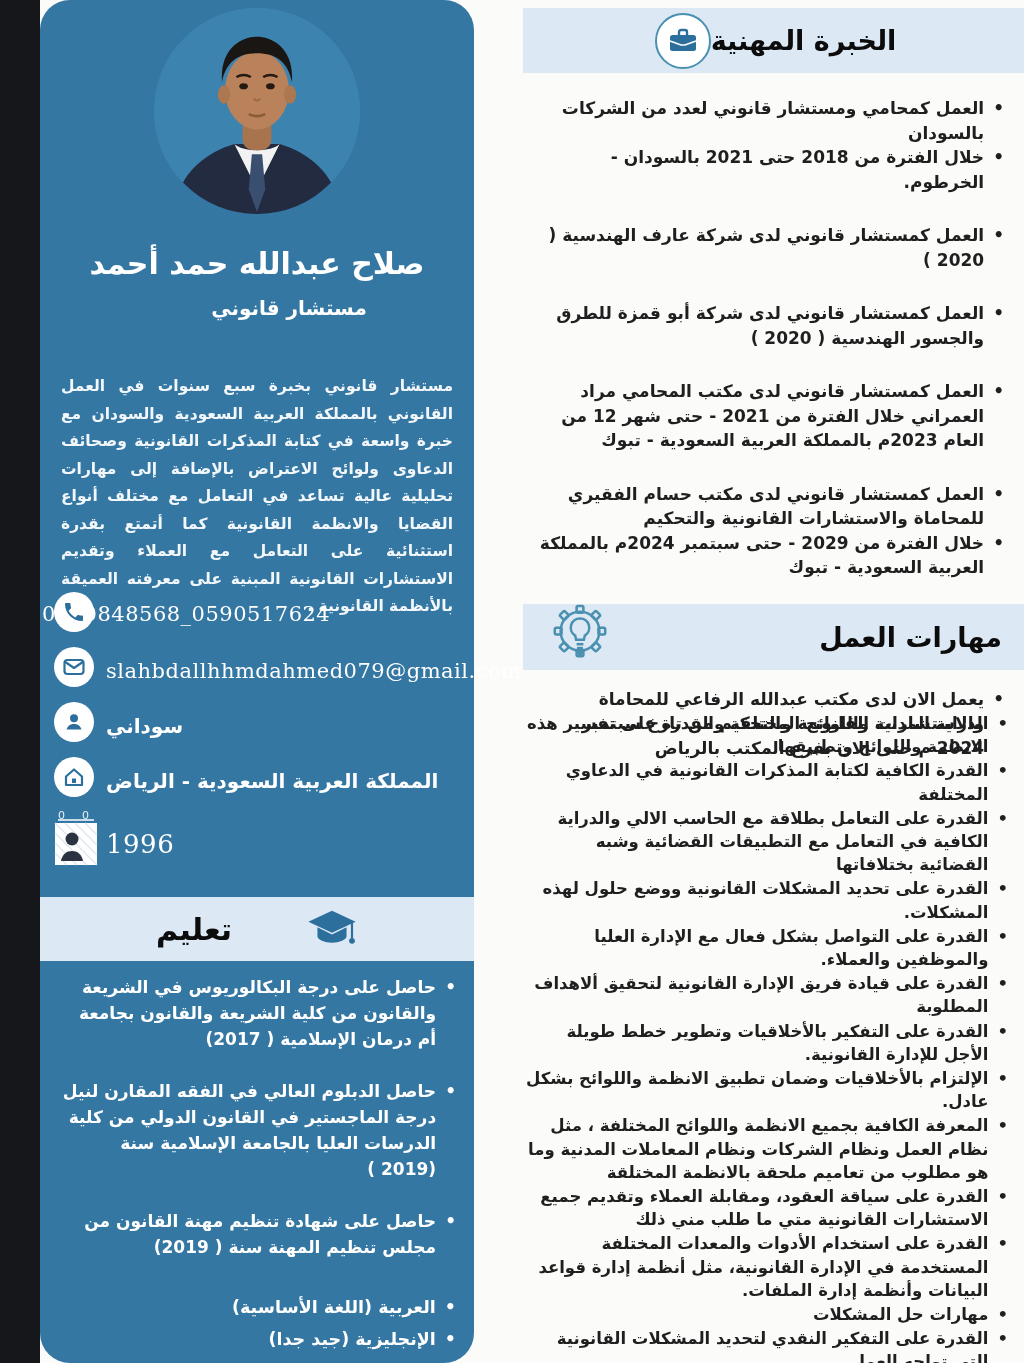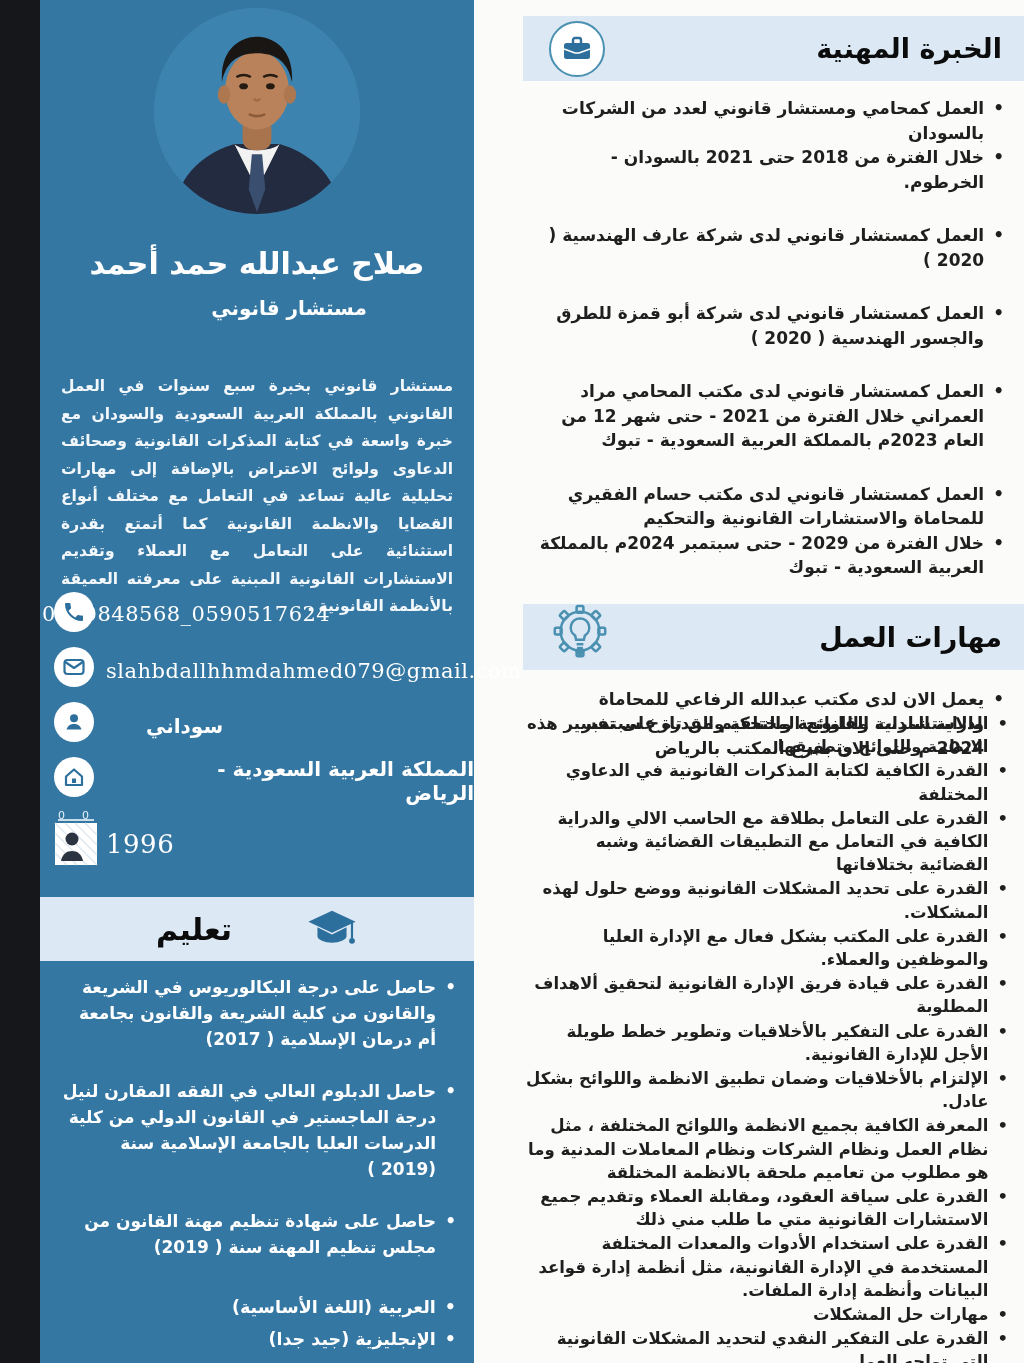--- a/index.html
+++ b/index.html
@@ -11,60 +11,60 @@
     --icon-teal:#4a90b0;
     --main-bg:#fbfbfa;
     --dark-text:#1f1f1f;
   }
   *{margin:0;padding:0;box-sizing:border-box;}
   html,body{background:#e8e8e8;}
   body{font-family:"DejaVu Sans", sans-serif;}
   .page{position:relative;width:1024px;height:1363px;background:var(--main-bg);overflow:hidden;margin:0 auto;}
 
   .edge-strip{position:absolute;left:0;top:0;width:40px;height:100%;background:var(--edge-black);}
-  .sidebar{position:absolute;left:40px;top:0;width:434px;height:100%;background:var(--sidebar-blue);color:#fff;}
+  .sidebar{position:absolute;left:40px;top:0;width:434px;height:100%;background:var(--sidebar-blue);color:#fff;border-radius:30px;}
   .main{position:absolute;left:474px;top:0;width:550px;height:100%;}
 
   
   .avatar{position:absolute;top:8px;left:50%;transform:translateX(-50%);width:206px;height:206px;border-radius:50%;background:var(--photo-blue);overflow:hidden;}
   .avatar svg{display:block;width:100%;height:100%;}
 
   .name{position:absolute;top:246px;left:0;width:100%;text-align:center;font-size:30px;font-weight:700;letter-spacing:.5px;direction:rtl;}
   .role{position:absolute;top:296px;left:0;width:100%;text-align:center;font-size:20px;font-weight:700;direction:rtl;margin-left:32px;}
 
   .about{position:absolute;top:338px;left:21px;width:392px;direction:rtl;text-align:justify;font-size:15.5px;font-weight:600;line-height:27.5px;color:#f2f7fb;margin-top:35px;}
 
   .contacts{position:absolute;top:588px;left:0;width:100%;}
   .contact-row{position:relative;height:55px;padding-left:66px;display:flex;align-items:center;}
   .contact-row .cicon{position:absolute;left:14px;top:4px;width:40px;height:40px;border-radius:50%;background:#fff;display:flex;align-items:center;justify-content:center;z-index:2;}
   .contact-row .cicon svg{width:24px;height:24px;}
   .contact-row.id-row{height:72px;}
   .contact-row.id-row .cicon{background:transparent;border-radius:0;width:48px;height:62px;top:0;left:12px;}
   .contact-row.id-row .cicon svg{width:48px;height:62px;}
   .cval{font-size:20px;font-weight:600;}
   .cval.latin{font-family:"DejaVu Serif", serif;font-weight:400;font-size:21px;letter-spacing:.5px;}
-  .cval.arabic{direction:rtl;font-size:20px;margin-left:40px;}
+  .cval.arabic{direction:rtl;font-size:20px;}
   .contact-row.phone-row .cval{position:absolute;left:2px;top:14px;z-index:1;}
   .contact-row.id-row .cval{font-size:26px;}
 
   .side-band{position:absolute;left:0;width:100%;height:64px;background:var(--band-light);display:flex;direction:ltr;align-items:center;justify-content:center;gap:74px;color:#0c0c0c;}
   .side-band .band-title{font-size:30px;font-weight:700;direction:rtl;}
   .side-band svg{display:block;}
   .edu-band{top:897px;}
   .lang-band{top:1204px;}
 
   .edu-list{position:absolute;top:974px;left:20px;width:396px;direction:rtl;font-size:17px;font-weight:700;line-height:26px;}
   .edu-list .brow{margin-bottom:26px;}
   .lang-list{position:absolute;top:1292px;left:20px;width:396px;direction:rtl;font-size:17.5px;font-weight:700;line-height:30px;}
   .lang-list .brow{margin-bottom:2px;}
 
   
   .main-band{position:absolute;left:49px;right:0;height:65px;background:var(--band-light);display:flex;direction:ltr;align-items:center;justify-content:space-between;padding:0 22px 0 26px;}
   .main-band .band-title{font-size:27px;font-weight:700;color:#0c0c0c;direction:rtl;}
-  .exp-band{top:16px;}
+  .exp-band{top:8px;justify-content:center;}
   .skills-band{top:604px;height:66px;}
   .circle-badge{width:56px;height:56px;border-radius:50%;background:#fff;border:2px solid var(--icon-teal);display:flex;align-items:center;justify-content:center;}
   .circle-badge svg{width:32px;height:32px;}
   .gearbulb svg{width:62px;height:62px;}
 
   .exp-list{position:absolute;top:96px;left:56px;right:20px;direction:rtl;font-size:17px;font-weight:600;line-height:24.5px;color:var(--dark-text);}
   .exp-list .group{margin-bottom:29px;}
   .skills-list{position:absolute;top:712px;left:50px;right:16px;direction:rtl;font-size:16.5px;font-weight:600;line-height:23.2px;color:var(--dark-text);}
   .skills-list .brow{margin-bottom:1px;}
 
@@ -315,21 +315,21 @@
         <div class="brow">
           <span class="bullet">•</span>
           <span class="btext">القدرة على التعامل بطلاقة مع الحاسب الالي والدراية الكافية في التعامل مع التطبيقات القضائية وشبه القضائية بختلافاتها</span>
         </div>
         <div class="brow">
           <span class="bullet">•</span>
           <span class="btext">القدرة على تحديد المشكلات القانونية ووضع حلول لهذه المشكلات.</span>
         </div>
         <div class="brow">
           <span class="bullet">•</span>
-          <span class="btext">القدرة على المكتب بشكل فعال مع الإدارة العليا والموظفين والعملاء.</span>
+          <span class="btext">القدرة على التواصل بشكل فعال مع الإدارة العليا والموظفين والعملاء.</span>
         </div>
         <div class="brow">
           <span class="bullet">•</span>
           <span class="btext">القدرة على قيادة فريق الإدارة القانونية لتحقيق ألاهداف المطلوبة</span>
         </div>
         <div class="brow">
           <span class="bullet">•</span>
           <span class="btext">القدرة على التفكير بالأخلاقيات وتطوير خطط طويلة الأجل للإدارة القانونية.</span>
         </div>
         <div class="brow">

